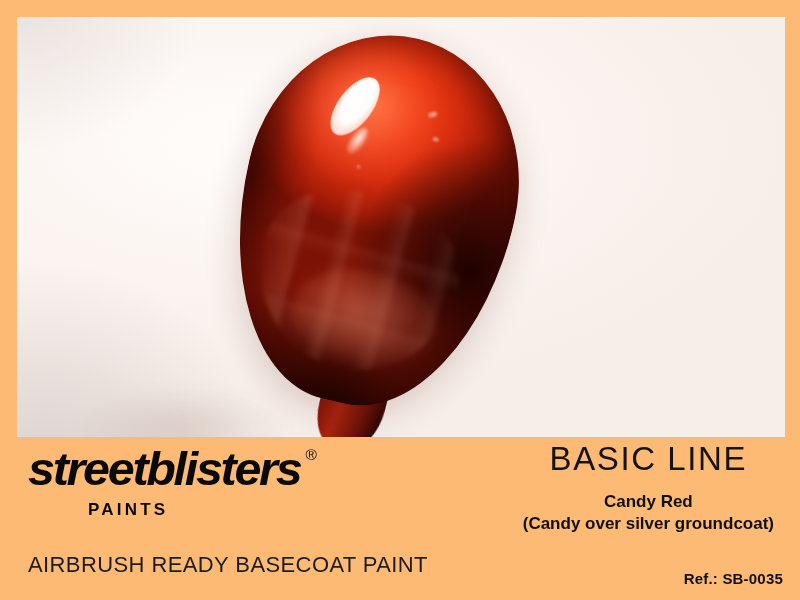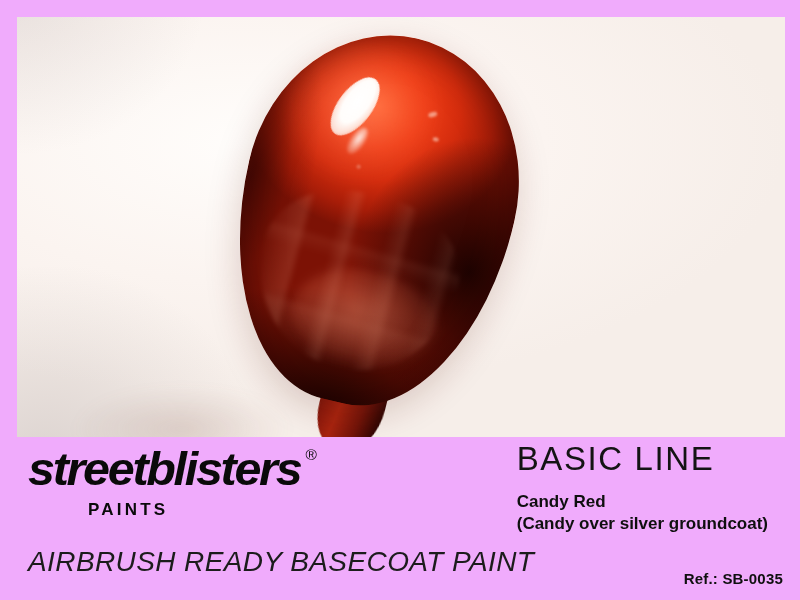--- a/index.html
+++ b/index.html
@@ -5,21 +5,21 @@
   html, body {
     margin: 0;
     padding: 0;
     background: #ffffff;
   }
 
   #label-card {
     position: relative;
     width: 800px;
     height: 600px;
-    background: #f0abfc;
+    background: #fdba74;
     overflow: hidden;
     font-family: "Liberation Sans", sans-serif;
     -webkit-font-smoothing: antialiased;
   }
 
   
   #product-photo {
     position: absolute;
     left: 17px;
     top: 17px;
@@ -268,35 +268,34 @@
     font-size: 17px;
     font-weight: bold;
     letter-spacing: 3.2px;
     color: #0a0a0a;
     line-height: 1;
   }
 
   #tagline {
     position: absolute;
     left: 28px;
-    top: 109px;
-    font-size: 28px;
-    font-style: italic;
+    top: 115px;
+    font-size: 22px;
     font-weight: normal;
     letter-spacing: 0.4px;
     color: #1c1c1c;
     white-space: nowrap;
   }
 
   
   #product-block {
     position: absolute;
-    right: 32px;
+    right: 26px;
     top: 4px;
-    text-align: left;
+    text-align: center;
     margin-left: 11px;
   }
 
   #line-name {
     font-size: 33px;
     font-weight: normal;
     letter-spacing: 1.6px;
     color: #141414;
     line-height: 1.08;
     white-space: nowrap;

